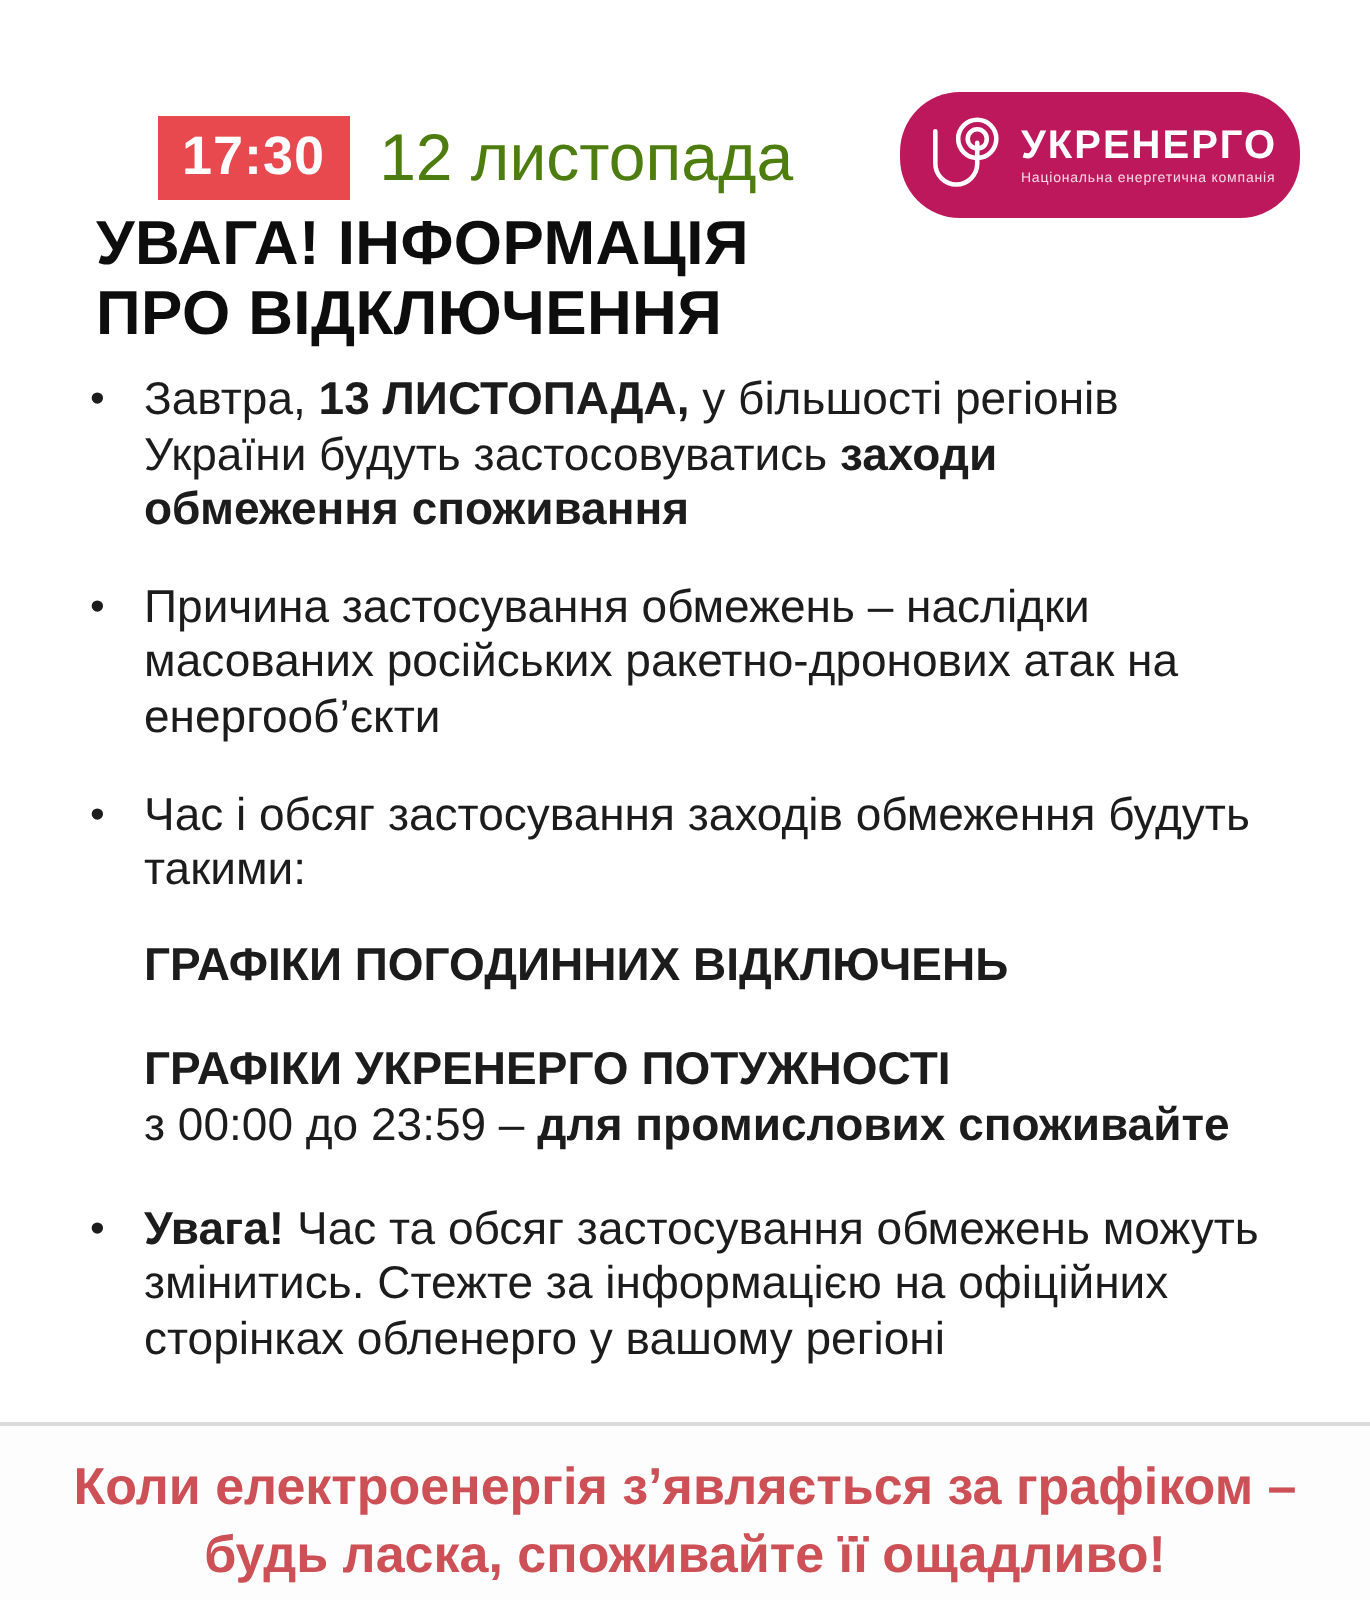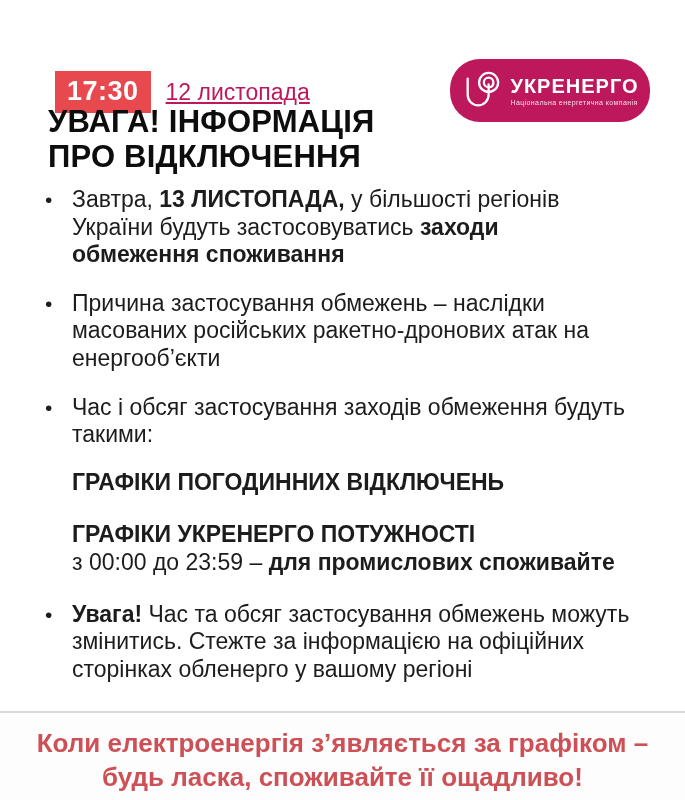--- a/index.html
+++ b/index.html
@@ -10,41 +10,41 @@
     color: #1c1c1c;
     position: relative;
     overflow: hidden;
   }
 
   
   .header {
     display: flex;
     justify-content: space-between;
     align-items: flex-start;
-    padding: 59px 35px 0 55px;
+    padding: 46px 35px 0 55px;
     height: 100px;
+    margin-left: 24px;
   }
   .time-row {
     display: flex;
     align-items: center;
     gap: 15px;
     margin-top: 12px;
   }
   .time-badge {
     background: #e8494e;
     color: #ffffff;
     font-weight: bold;
     font-size: 27px;
     padding: 5px 12px 6px 12px;
     letter-spacing: 0.5px;
   }
   .date {
-    font-size: 23px;
-    color: #be185d;
-    text-decoration: underline;
+    font-size: 33px;
+    color: #4d7c0f;
   }
   .logo {
     background: #be185d;
     border-radius: 30px;
     width: 200px;
     height: 63px;
     display: flex;
     align-items: center;
     justify-content: center;
     gap: 9px;

